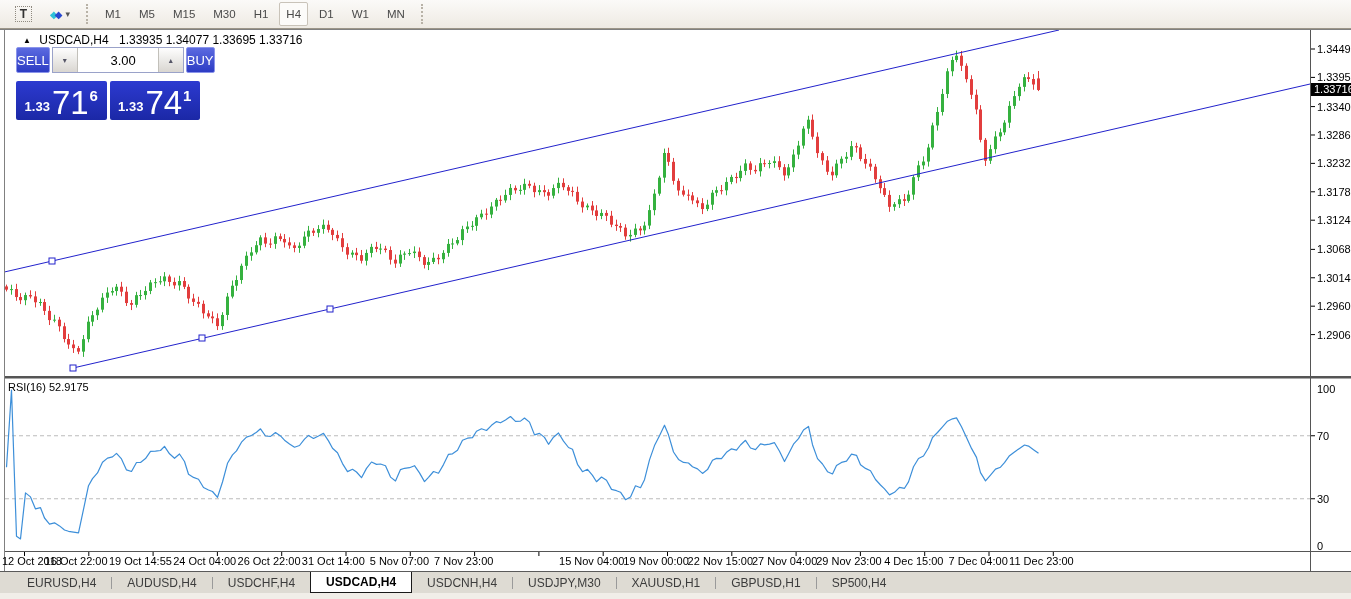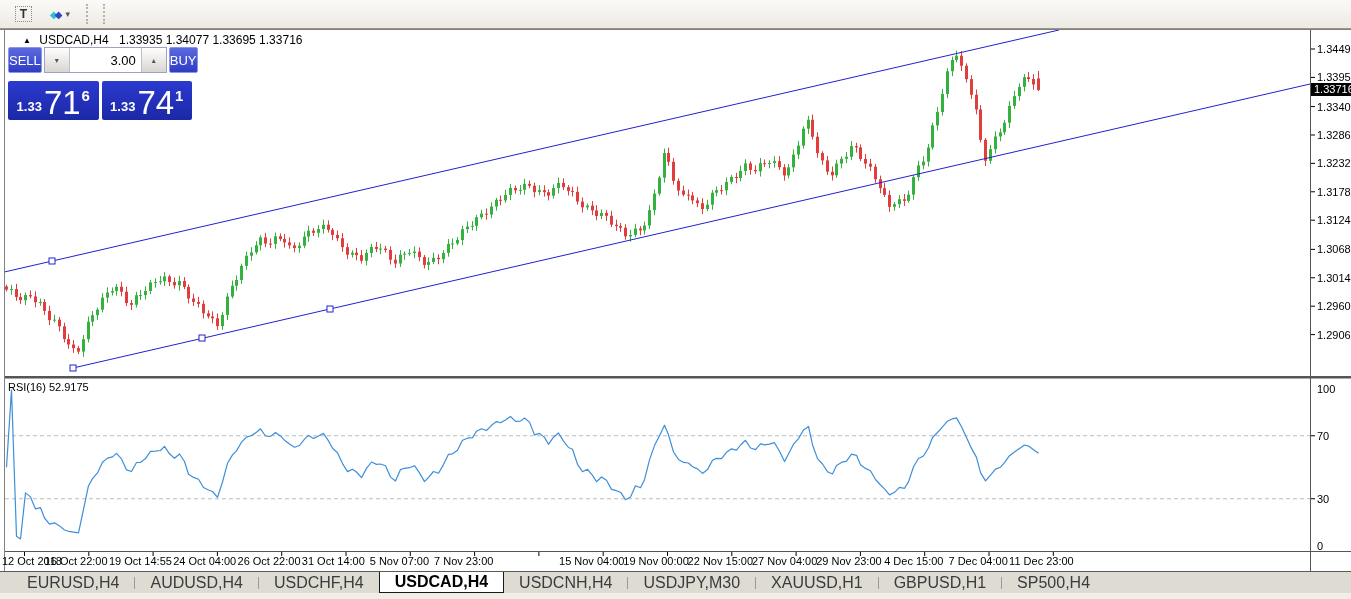--- a/index.html
+++ b/index.html
@@ -17,49 +17,49 @@
          line-height:14px;width:15px;text-align:center;font-weight:bold;}
   .diamond1{color:#2ec0d8;font-size:10px;}
   .diamond2{color:#2848d0;font-size:10px;margin-left:-3px;}
   .caret{color:#555;font-size:9px;margin-left:3px;}
   .tb-sep{width:1px;height:20px;border-left:2px dotted #b8b2a7;margin:0 7px;}
   
   .chart-title{position:absolute;left:23px;top:33px;font-size:12px;color:#000;z-index:3;}
   .chart-title .tri{font-size:8px;margin-right:5px;vertical-align:1px;}
   .chart-title .ohlc{margin-left:7px;}
   
-  .trade-panel{position:absolute;left:8px;top:47px;width:184px;z-index:3;}
+  .trade-panel{position:absolute;left:16px;top:47px;width:184px;z-index:3;}
   .tp-row1{display:flex;height:26px;align-items:stretch;}
   .tp-btn{width:52px;background:linear-gradient(#5b6ae0,#2d3cc4);color:#fff;font-size:13px;
           display:flex;align-items:center;justify-content:center;border:1px solid #8a94ea;
           border-radius:2px;}
   .vol-box{display:flex;align-items:stretch;border:1px solid #9aa2c9;margin:0 2px;background:#fff;}
   .spin-btn{width:24px;display:flex;align-items:center;justify-content:center;
             background:linear-gradient(#fefefe,#d9d6d1);color:#556;font-size:8px;}
   .spin-dn{border-right:1px solid #c2c0ba;}
   .spin-up{border-left:1px solid #c2c0ba;}
   .vol-value{width:58px;display:flex;align-items:center;justify-content:flex-end;
-             padding-right:5px;font-size:13px;color:#000;background:#fff;margin-left:8px;}
+             padding-right:22px;font-size:13px;color:#000;background:#fff;}
   .tp-row2{display:flex;gap:3px;margin-top:8px;height:39px;}
   .price-big{flex:1;background:linear-gradient(#2c3ad0,#1b28a6);color:#fff;border-radius:2px;
              display:flex;align-items:flex-end;justify-content:center;padding-bottom:1px;}
   .pb-prefix{font-size:13px;font-weight:bold;margin:0 2px 5px 0;}
   .pb-main{font-size:33px;line-height:33px;font-weight:400;}
   .pb-sup{font-size:15px;font-weight:bold;margin:0 0 15px 1px;}
   
   .axis-label{position:absolute;left:1317px;font-size:11px;color:#000;white-space:nowrap;z-index:2;}
   .price-tag{position:absolute;left:1311px;width:40px;height:13px;background:#000;color:#fff;
              font-size:11px;line-height:13px;padding-left:3px;box-sizing:border-box;z-index:3;}
   .time-label{position:absolute;top:555px;font-size:11px;color:#000;white-space:nowrap;z-index:2;}
   .rsi-label{position:absolute;left:8px;top:381px;font-size:11px;color:#000;z-index:2;}
   
   .tab-bar{position:absolute;left:0;top:571px;width:1351px;height:22px;background:#dedbd3;
            border-top:1px solid #5a5a5a;display:flex;align-items:stretch;box-sizing:border-box;
            padding-left:12px;z-index:3;}
-  .tab{display:flex;align-items:center;padding:0 15px;font-size:16px;color:#3c3c3c;cursor:default;}
+  .tab{display:flex;align-items:center;padding:0 15px;font-size:12px;color:#3c3c3c;cursor:default;}
   .tab.active{background:#fff;border:1px solid #1a1a1a;border-top:none;color:#000;font-weight:bold;}
   .tab-sep{width:1px;height:12px;background:#9a9a9a;align-self:center;}
   .below-strip{position:absolute;left:0;top:593px;width:1351px;height:6px;background:#f1eee8;z-index:3;}
   svg{position:absolute;left:0;top:0;z-index:1;}
 </style>
 </head>
 <body>
 
 <div class="screen">
 
@@ -557,20 +557,31 @@
   <div class="toolbar">
     <div class="tbtn">
       <span class="t-ico">T</span>
     </div>
     <div class="tbtn">
       <span class="diamond1">◆</span>
       <span class="diamond2">◆</span>
       <span class="caret">▾</span>
     </div>
     <div class="tb-sep"></div>
+    <div id="timeframe-group" style="display:flex;">
+        <div class="tbtn">M1</div>
+        <div class="tbtn">M5</div>
+        <div class="tbtn">M15</div>
+        <div class="tbtn">M30</div>
+        <div class="tbtn">H1</div>
+        <div class="tbtn active">H4</div>
+        <div class="tbtn">D1</div>
+        <div class="tbtn">W1</div>
+        <div class="tbtn">MN</div>
+      </div>
     <div class="tb-sep"></div>
   </div>
 
   <div class="chart-title">
     <span class="tri">▲</span>
     <span>USDCAD,H4</span>
     <span class="ohlc">1.33935 1.34077 1.33695 1.33716</span>
   </div>
 
   <div class="trade-panel">

